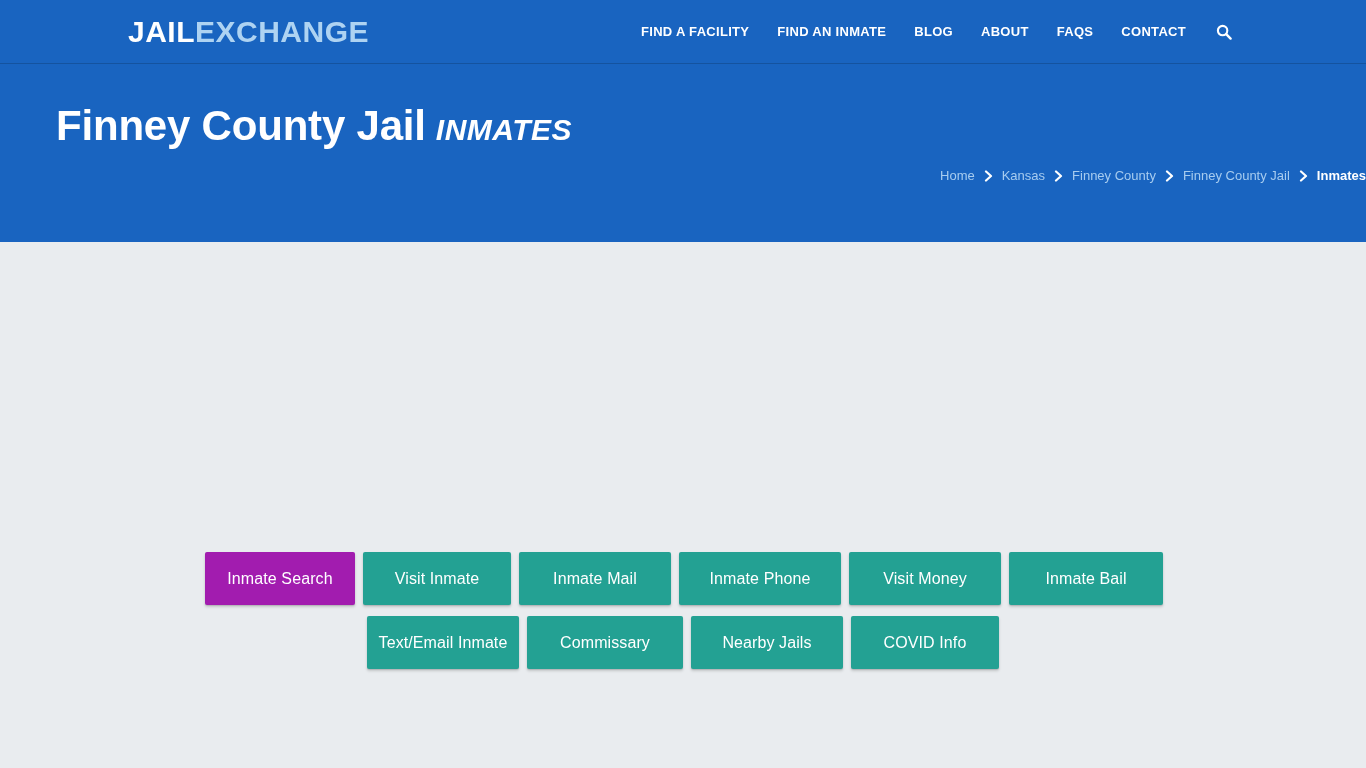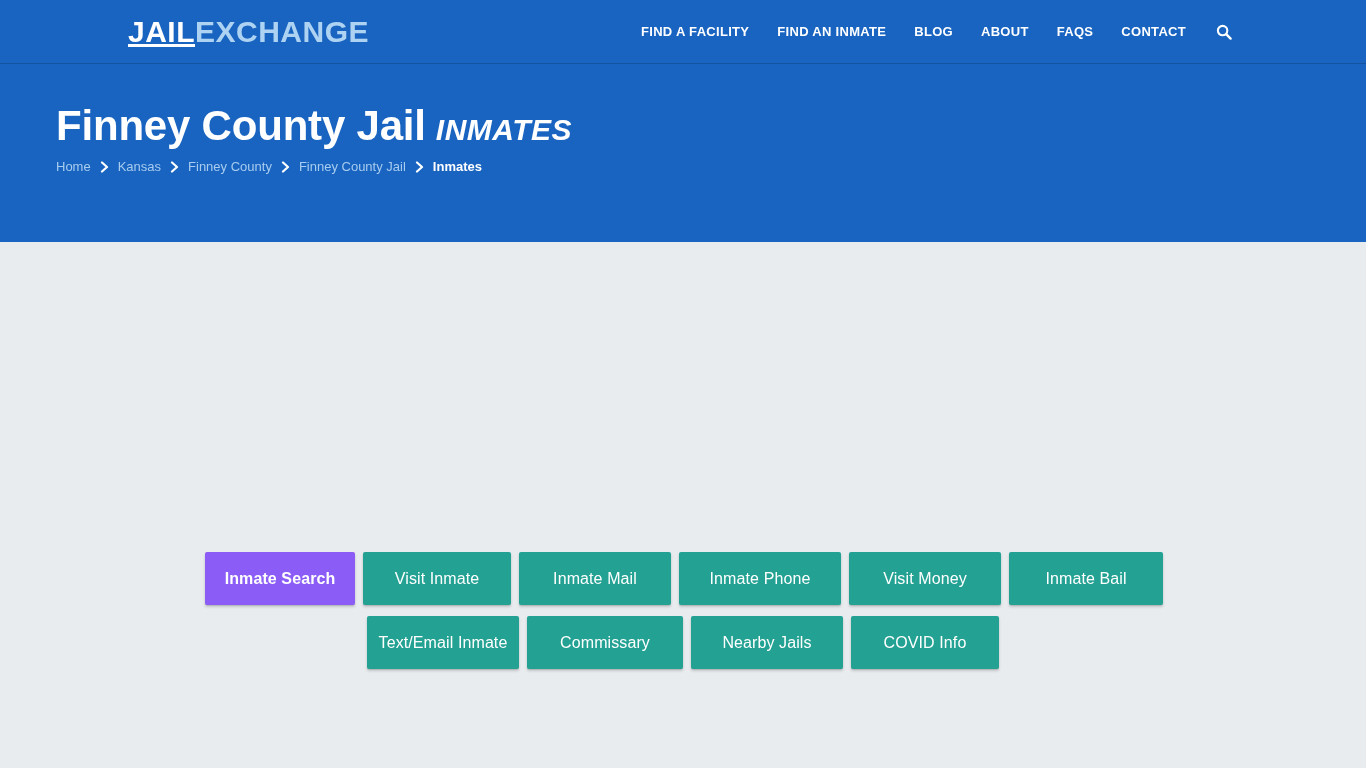--- a/index.html
+++ b/index.html
@@ -29,21 +29,21 @@
 
   .logo {
     margin-left: 128px;
     font-size: 30px;
     font-weight: bold;
     letter-spacing: 0.5px;
     line-height: 1;
     white-space: nowrap;
     user-select: none;
   }
-  .logo .lg-a { color: #ffffff; text-decoration: underline; }
+  .logo .lg-a { color: #ffffff; }
   .logo .lg-b { color: #aed3f2; }
 
   .nav {
     margin-left: auto;
     margin-right: 128px;
     display: flex;
     align-items: center;
     gap: 0;
   }
   .nav-item {
@@ -86,25 +86,26 @@
   }
   .page-title .title-sub {
     font-size: 30px;
     font-style: italic;
     font-weight: bold;
     letter-spacing: 0.5px;
     margin-left: 10px;
   }
 
   .breadcrumb {
-    margin-top: 9px;
+    margin-top: 18px;
     display: flex;
     align-items: center;
     font-size: 13px;
     white-space: nowrap;
+    justify-content: flex-end;
   }
   .crumb {
     color: #a7ccef;
     text-decoration: none;
     cursor: pointer;
   }
   .crumb.current {
     color: #ffffff;
     font-weight: bold;
     cursor: default;
@@ -152,22 +153,21 @@
     height: 53px;
     display: flex;
     align-items: center;
     justify-content: center;
     cursor: pointer;
     box-shadow: 0 2px 3px rgba(0,0,0,0.16), 0 1px 1px rgba(0,0,0,0.10);
     white-space: nowrap;
     letter-spacing: 0.1px;
   }
   .tab-btn.active {
-    background: #8b5cf6;
-    font-weight: bold;
+    background: #a21caf;
   }
 </style>
 </head>
 <body>
 
 <div class="topbar">
   <div class="logo">
     <span class="lg-a">JAIL</span><span class="lg-b">EXCHANGE</span>
   </div>
   <nav class="nav">

